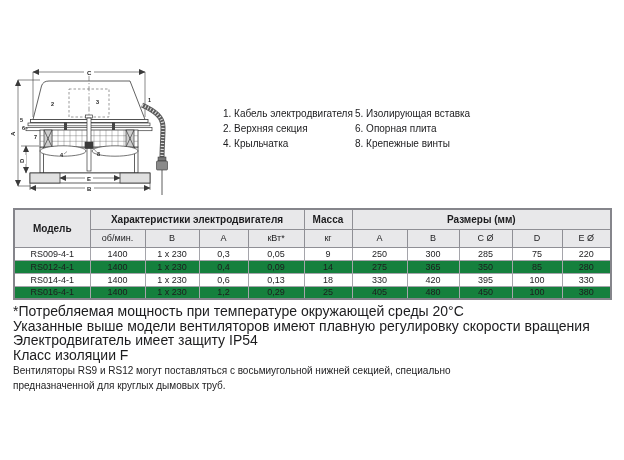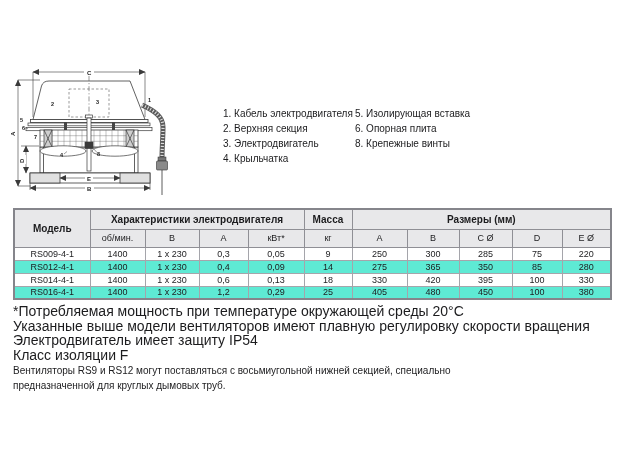--- a/index.html
+++ b/index.html
@@ -23,21 +23,21 @@
     position:absolute; left:13px; top:208px; width:597px;
     border-collapse:collapse; table-layout:fixed;
     font-size:9px; text-align:center;
     border:2px solid #85858b;
   }
   .spec-table th, .spec-table td { border:1px solid #a5a5ab; padding:0; vertical-align:middle; }
   .spec-table thead th { background:#e8e8ea; border-color:#8f8f95; font-weight:normal; }
   .spec-table .h-group { font-size:10px; font-weight:bold; height:20px; }
   .spec-table .h-sub { height:18px; }
   .spec-table tbody tr { height:13px; }
-  .spec-table tbody tr.alt td { background:#5eead4; }
+  .spec-table tbody tr.alt td { background:#15803d; }
   
   .notes { position:absolute; left:13px; top:304px; font-size:14px; line-height:14.5px; white-space:nowrap; }
   .footer-par { position:absolute; left:13px; top:363px; width:497px; font-size:10px; line-height:15px; }
 </style>
 </head>
 <body>
 
 <div class="page">
 
   <svg class="diagram" viewBox="0 0 170 142">
@@ -173,21 +173,20 @@
     <text class="numtxt" x="26" y="83">7</text>
     <text class="numtxt" x="52" y="101">4</text>
     <line x1="56" y1="98" x2="59" y2="95.5" stroke="#3a3a3a" stroke-width="0.5"></line>
     <text class="numtxt" x="89" y="100">8</text>
     <line x1="89" y1="96.5" x2="84.5" y2="91.5" stroke="#3a3a3a" stroke-width="0.5"></line>
   </svg>
 
   <div class="parts-col parts-left">
     <div>1. Кабель электродвигателя</div>
     <div>2. Верхняя секция</div>
-    <div>3. Электродвигатель</div>
     <div>4. Крыльчатка</div>
   </div>
   <div class="parts-col parts-right">
     <div>5. Изолирующая вставка</div>
     <div>6. Опорная плита</div>
     <div>8. Крепежные винты</div>
   </div>
 
   <table class="spec-table">
     <colgroup>

